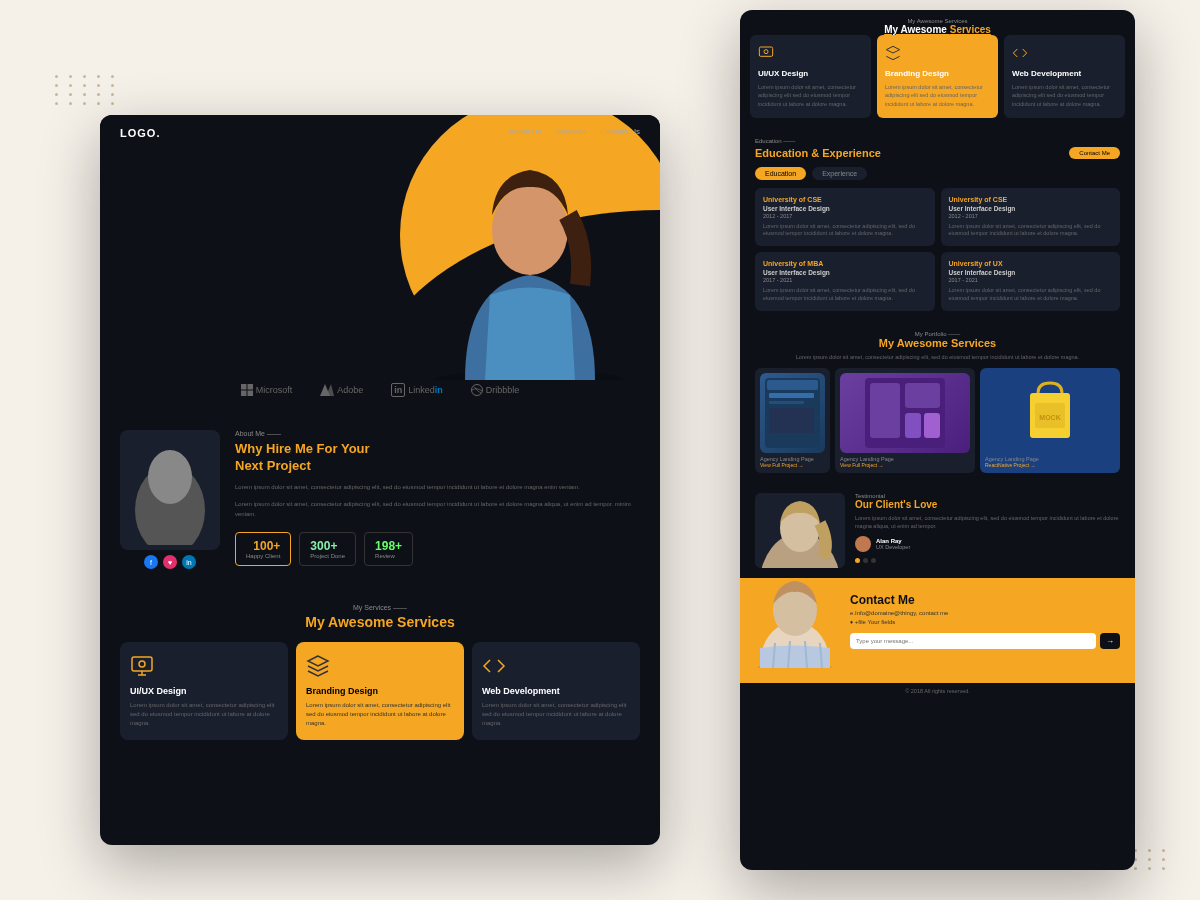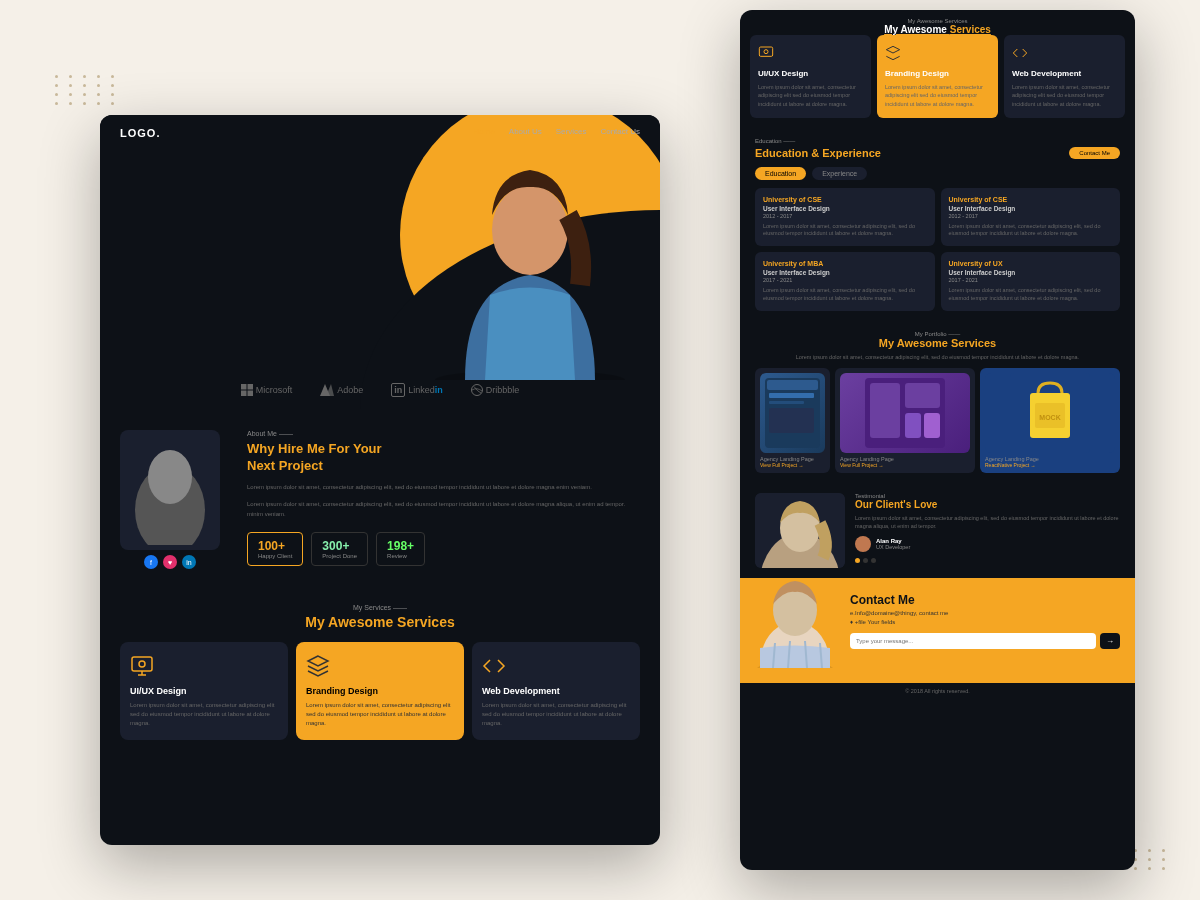--- a/index.html
+++ b/index.html
@@ -206,21 +206,20 @@
       justify-content: center;
       font-size: 7px;
       color: white;
     }
     .social-fb { background: #1877f2; }
     .social-ig { background: #e1306c; }
     .social-li { background: #0077b5; }
 
     .about-content {
       flex: 1;
-      margin-left: 12px;
     }
     .about-label {
       color: #888;
       font-size: 7px;
     }
     .about-title {
       color: white;
       font-size: 13px;
       font-weight: bold;
       line-height: 1.3;
@@ -238,21 +237,21 @@
     .stats-row {
       display: flex;
       gap: 8px;
       margin-top: 12px;
     }
     .stat-box {
       border: 1px solid #333;
       padding: 6px 10px;
       border-radius: 4px;
     }
-    .stat-box.yellow { border-color: #f5a623; }
+    .stat-box.yellow { border-color: #f5a623; text-align: right; }
     .stat-number {
       font-size: 12px;
       font-weight: bold;
     }
     .stat-box.yellow .stat-number { color: #f5a623; }
     .stat-box:not(.yellow) .stat-number { color: #86efac; }
     .stat-number.green { color: #66ff66 !important; }
     .stat-label {
       color: #888;
       font-size: 6px;

